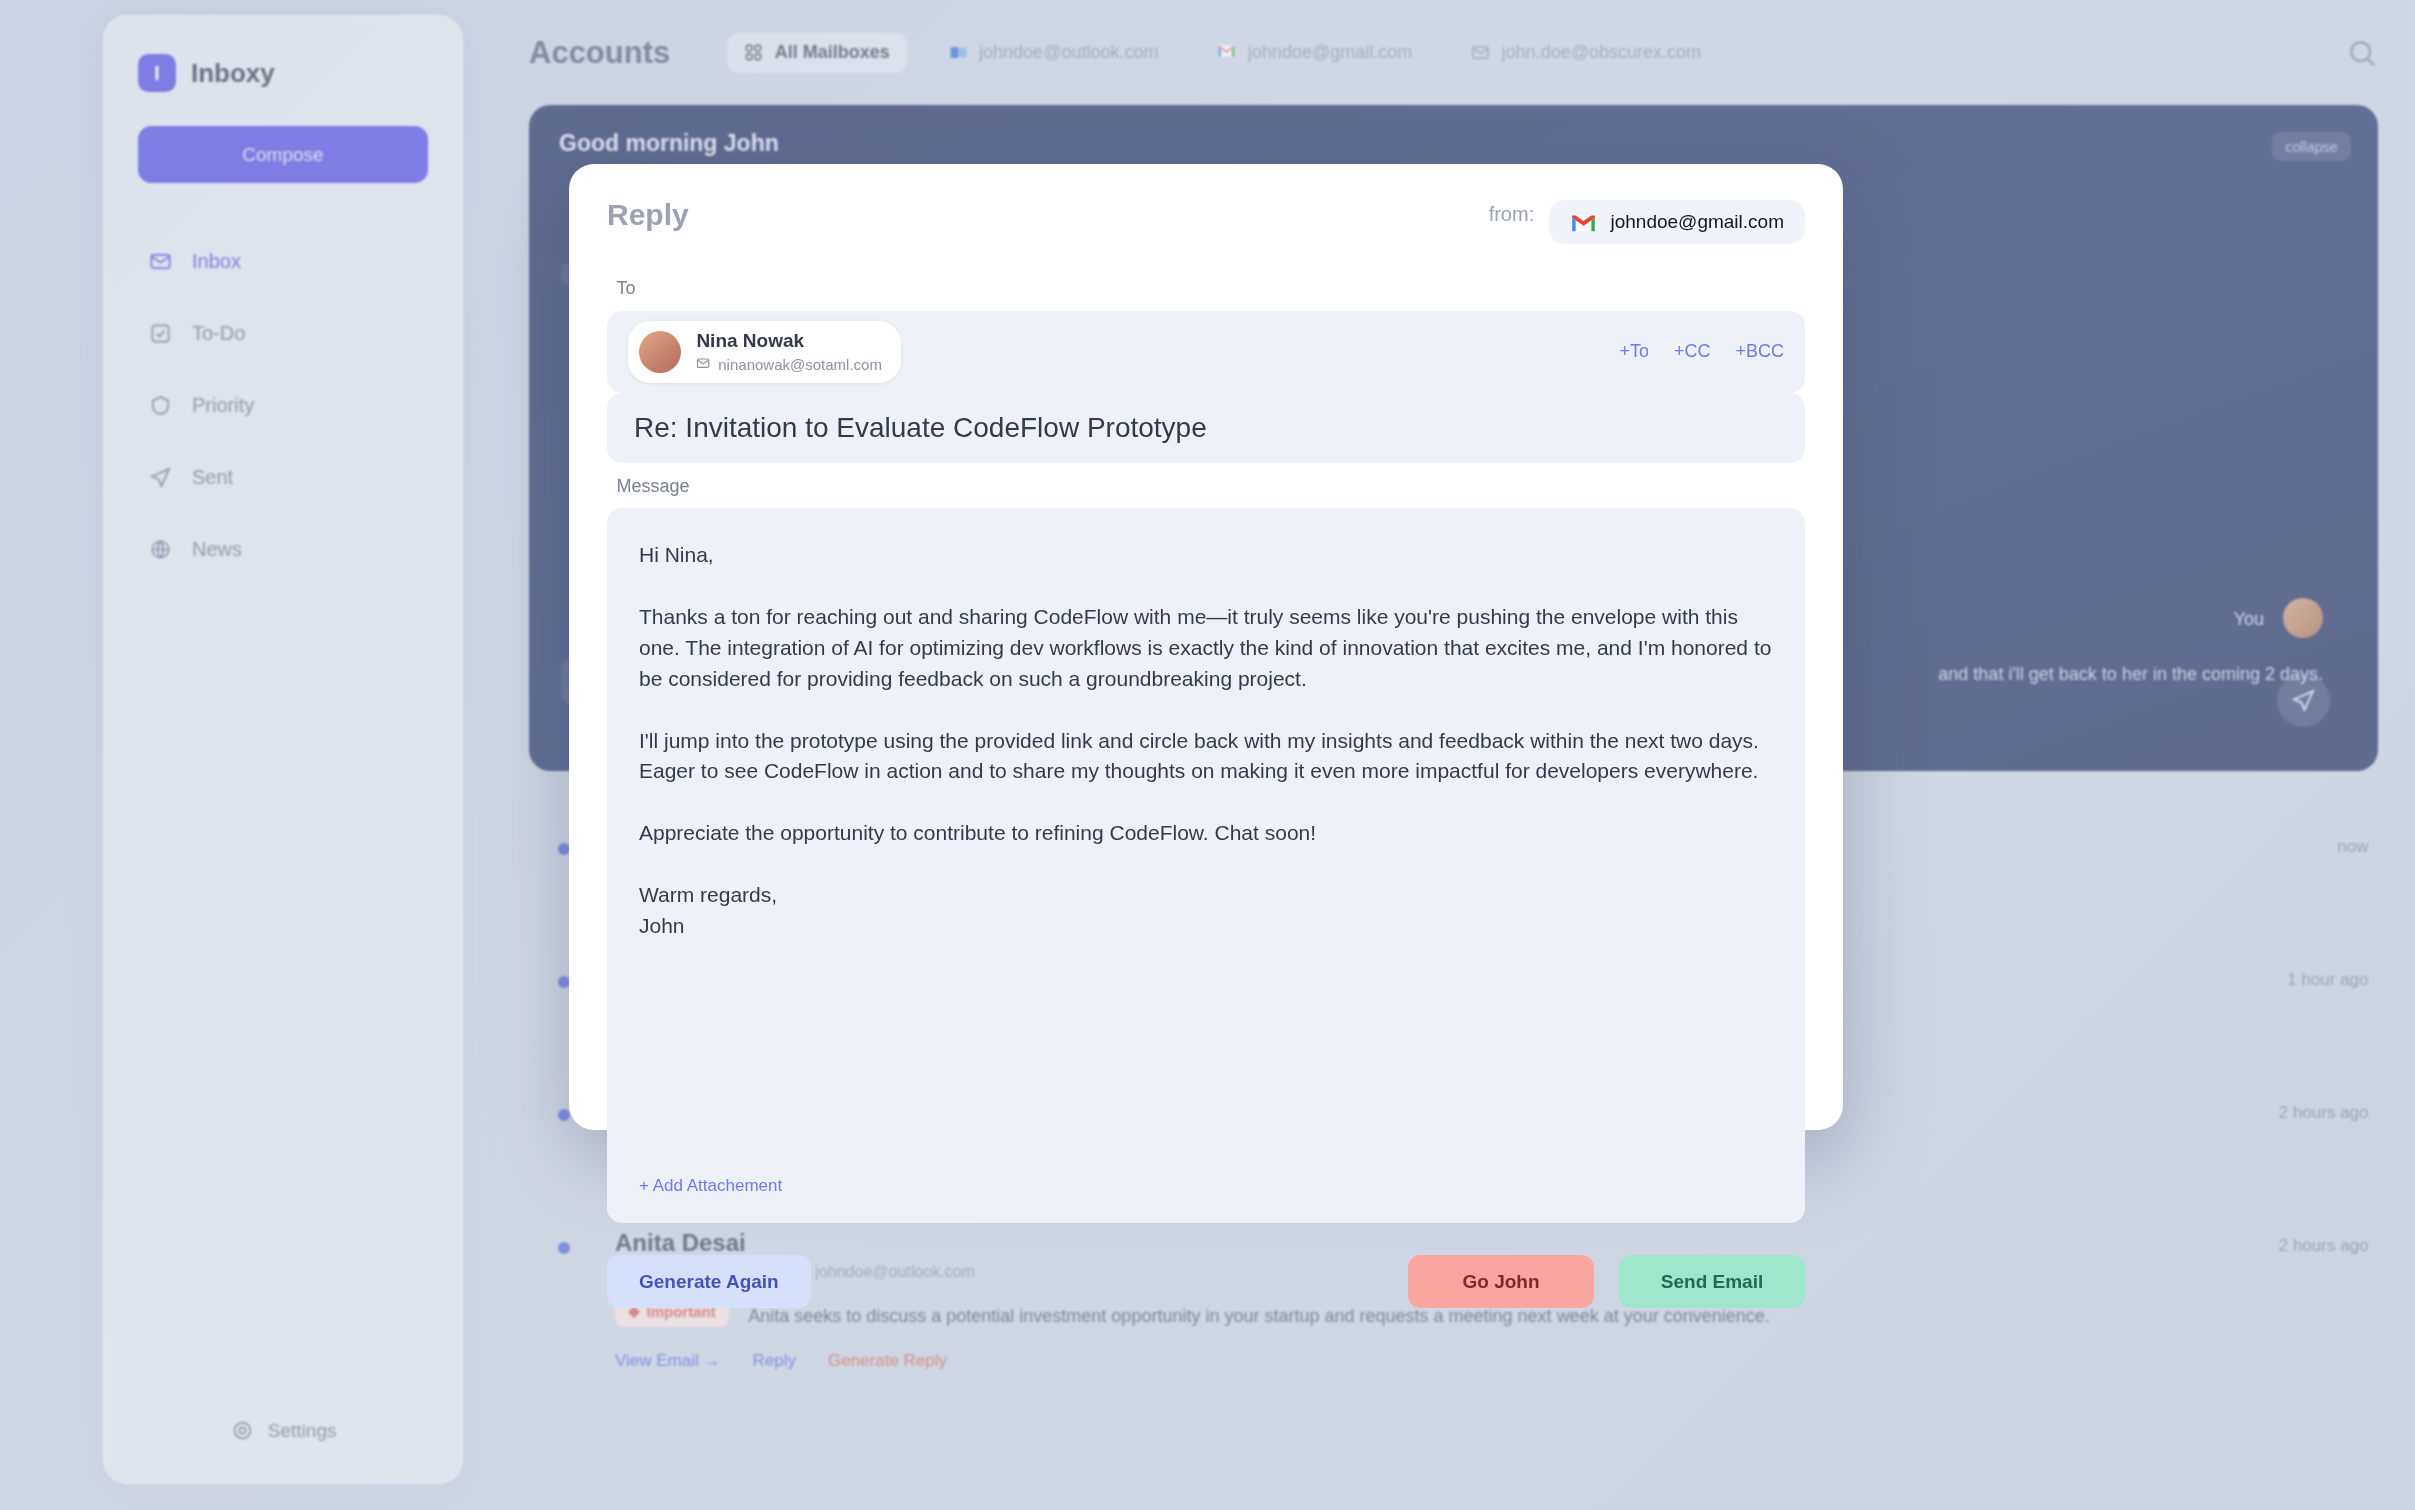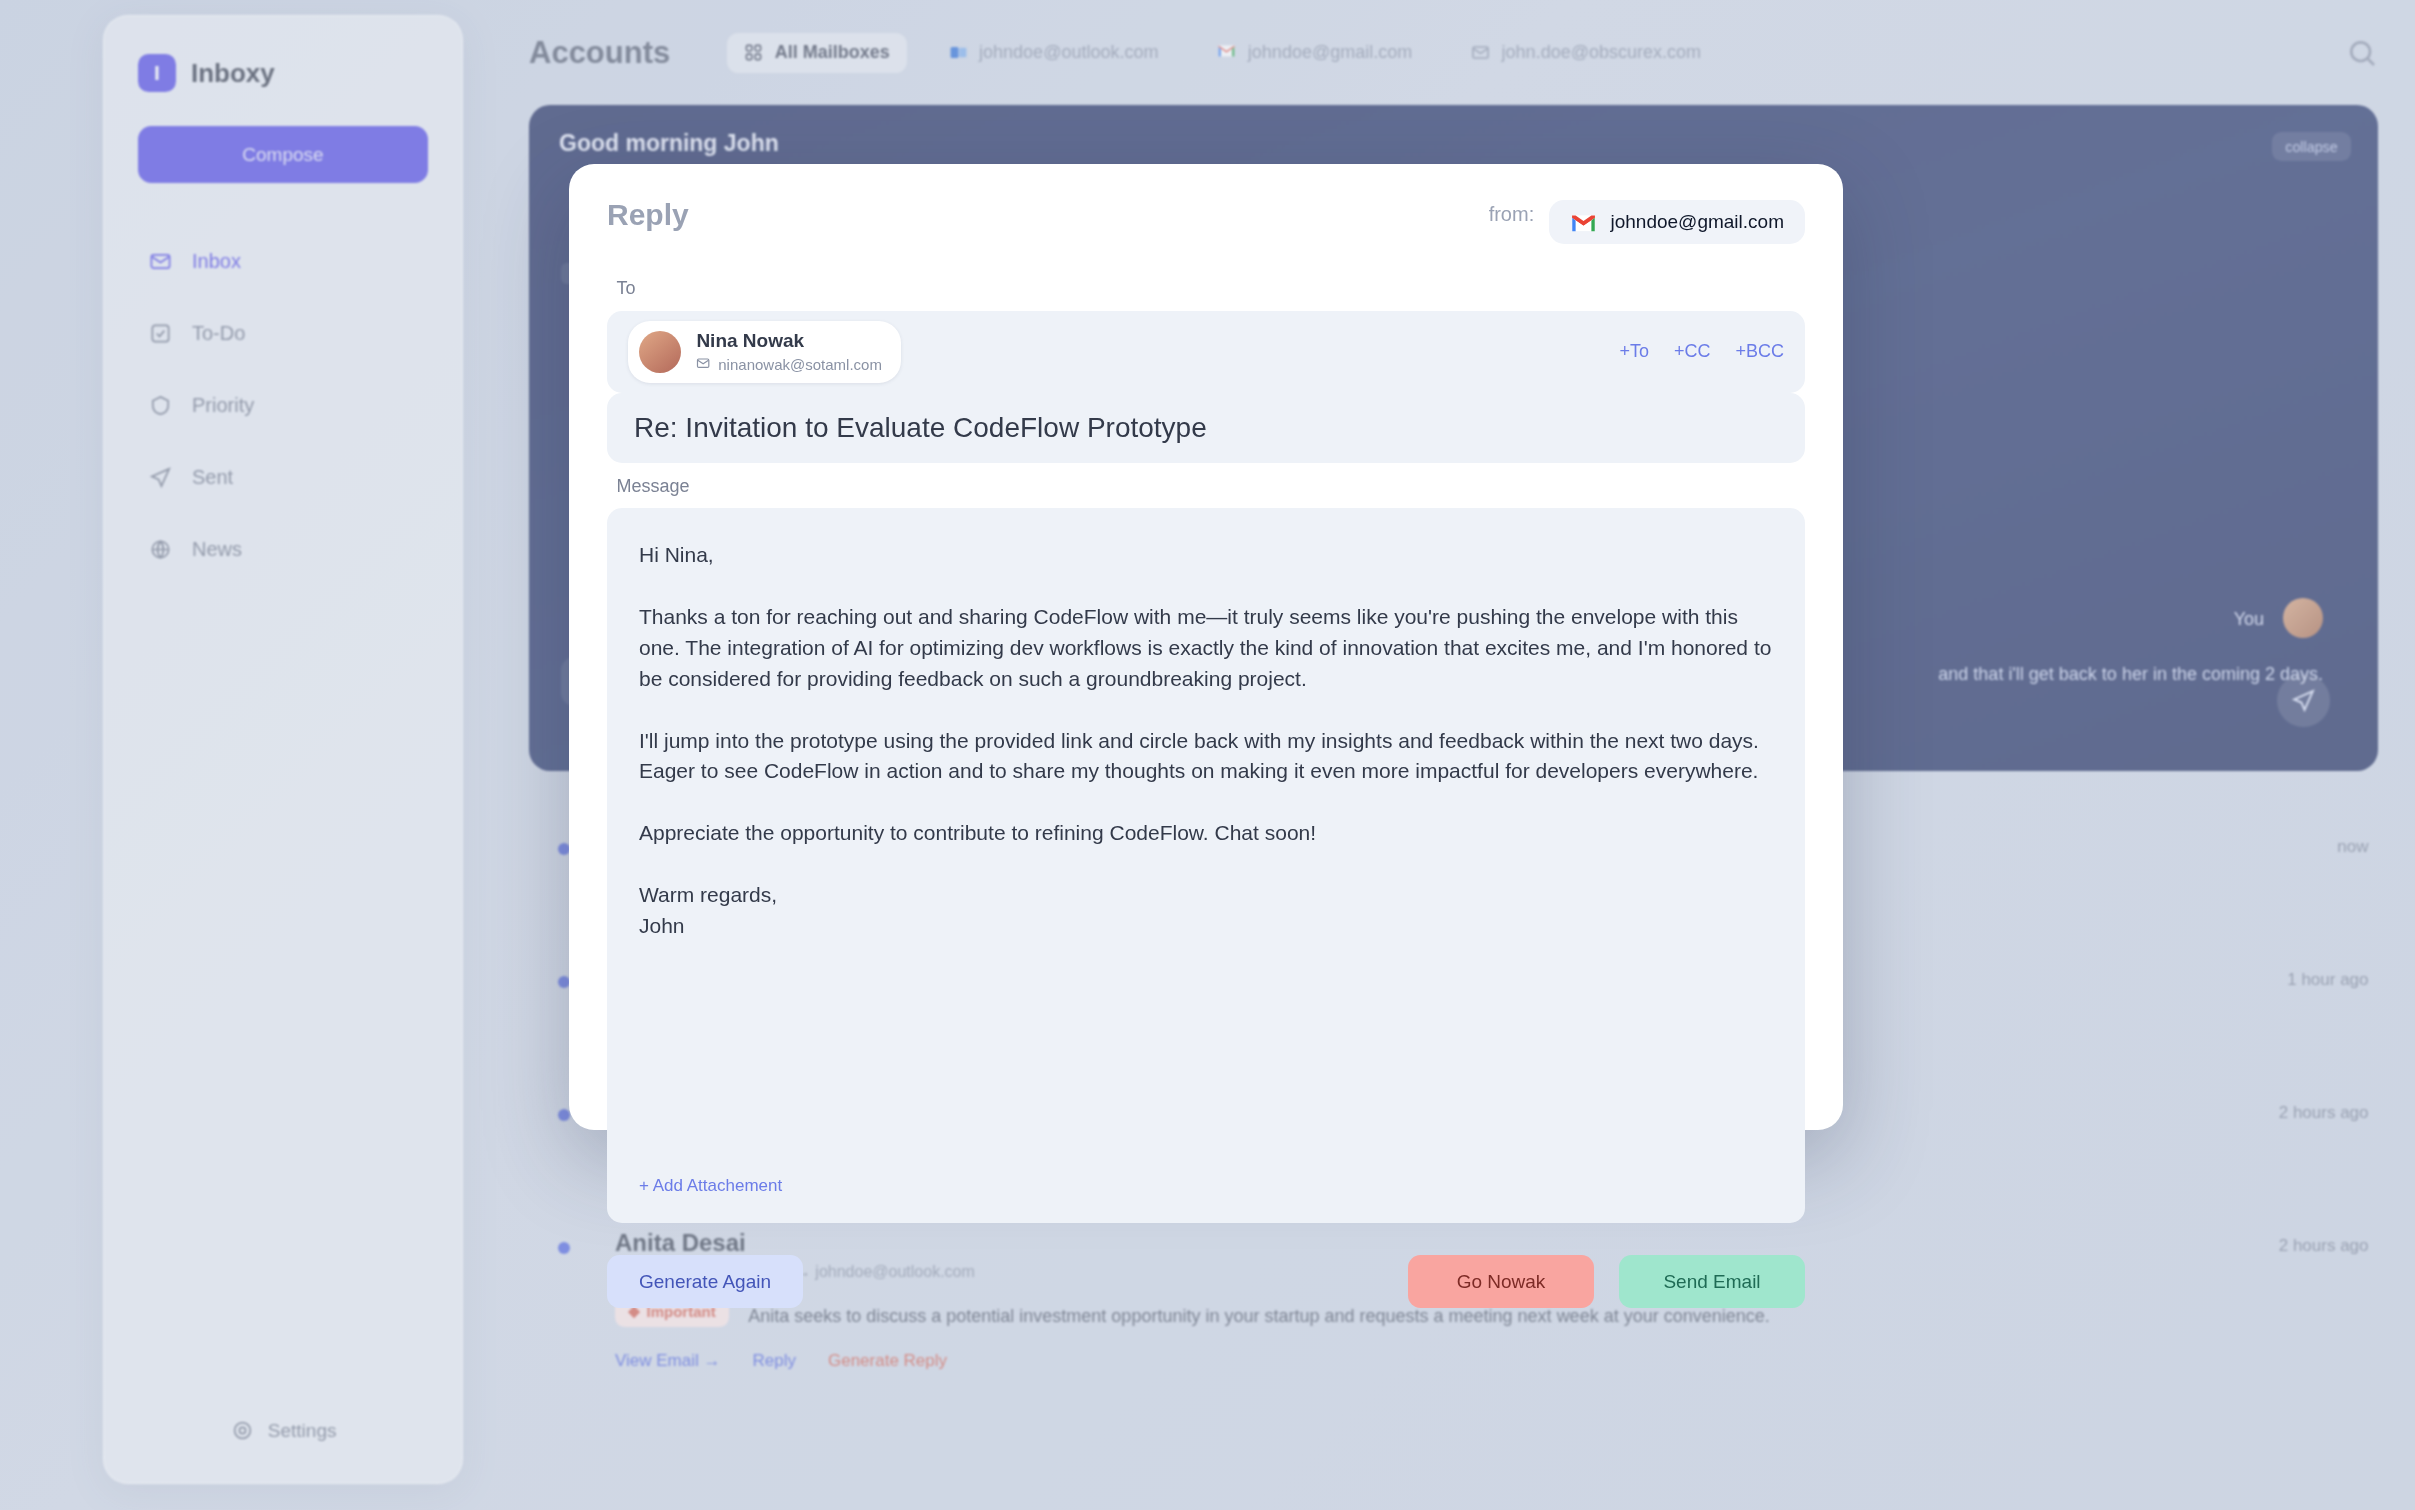--- a/index.html
+++ b/index.html
@@ -252,21 +252,21 @@
     position: absolute; left: 32px; bottom: 27px;
     font-size: 17px; color: #6b7ce8;
   }
   #modal-footer {
     display: flex; align-items: center;
     margin-top: 32px;
   }
   .btn {
     border: none; border-radius: 12.4px;
     height: 53px; padding: 0 32px;
-    font-size: 19px; font-weight: normal;
+    font-size: 19px; font-weight: bold;
     font-family: "Liberation Sans", sans-serif;
     cursor: pointer;
   }
   #generate-again-button { background: #d7e0fb; color: #4355b8; }
   #go-back-button { background: #f9a5a0; color: #7d2b26; margin-left: auto; width: 186px; }
   #send-email-button { background: #9fe6cd; color: #1f6b55; margin-left: 25px; width: 186px; }
 </style>
 </head>
 <body>
 
@@ -503,17 +503,17 @@
 
 Appreciate the opportunity to contribute to refining CodeFlow. Chat soon!
 
 Warm regards,
 John</div>
     <div id="add-attachment">+ Add Attachement</div>
   </div>
 
   <div id="modal-footer">
     <button class="btn" id="generate-again-button">Generate Again</button>
-    <button class="btn" id="go-back-button">Go Nowak</button>
+    <button class="btn" id="go-back-button">Go John</button>
     <button class="btn" id="send-email-button">Send Email</button>
   </div>
 </div>
 
 
 </body></html>

